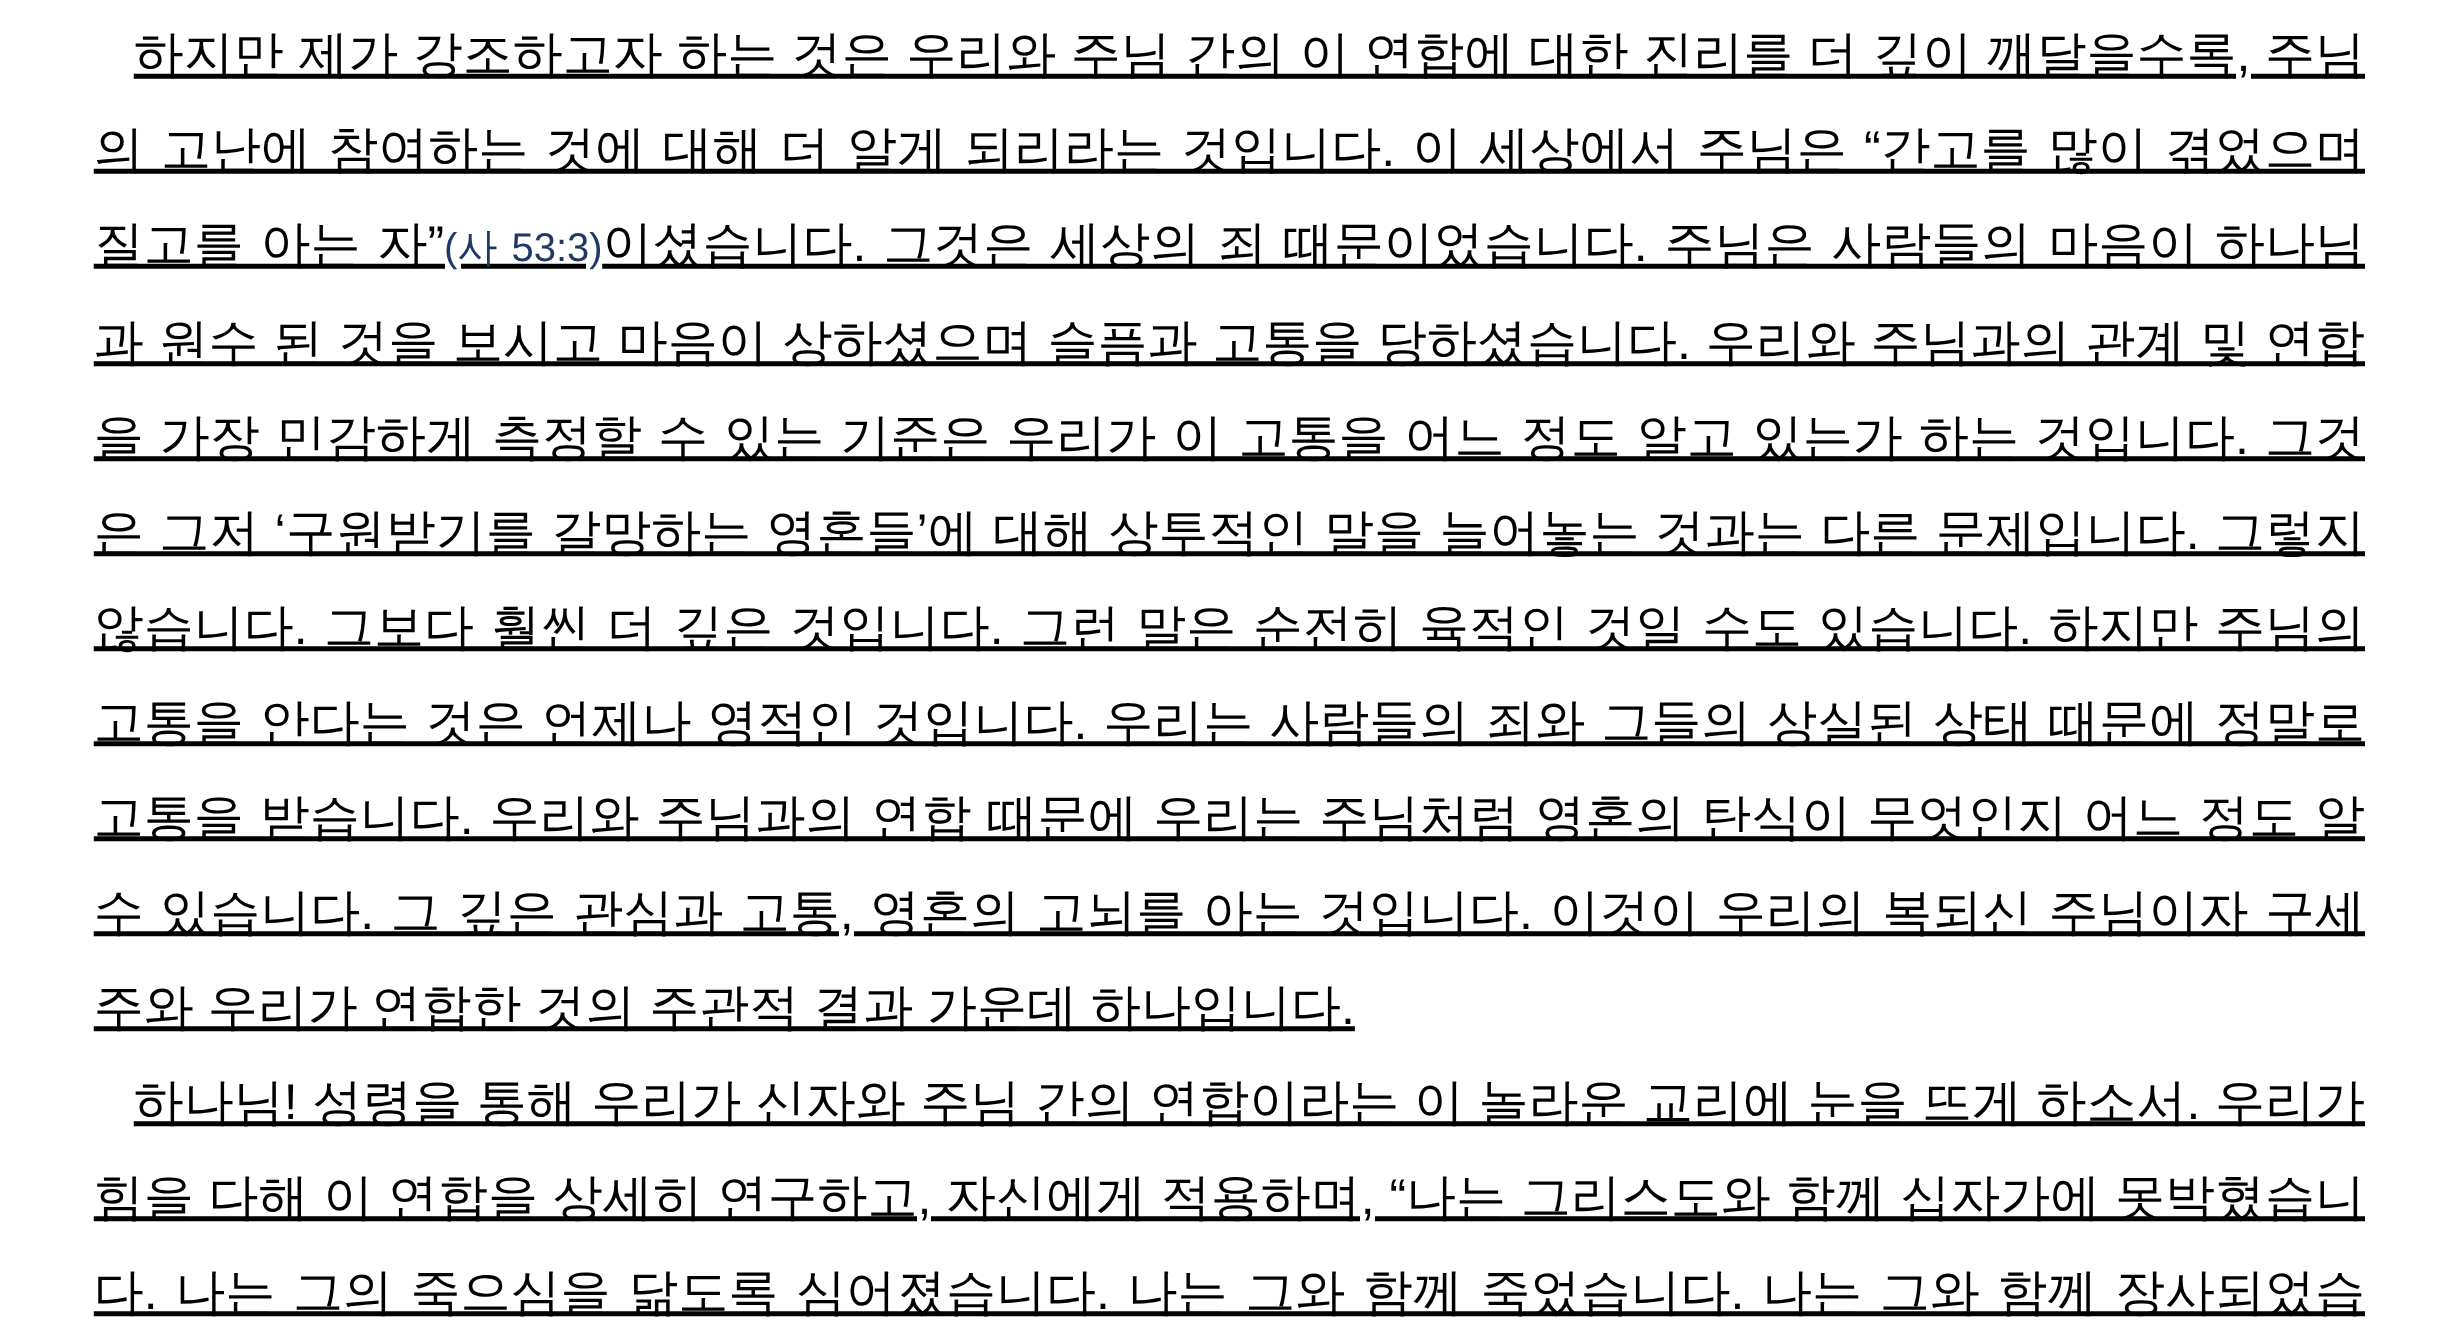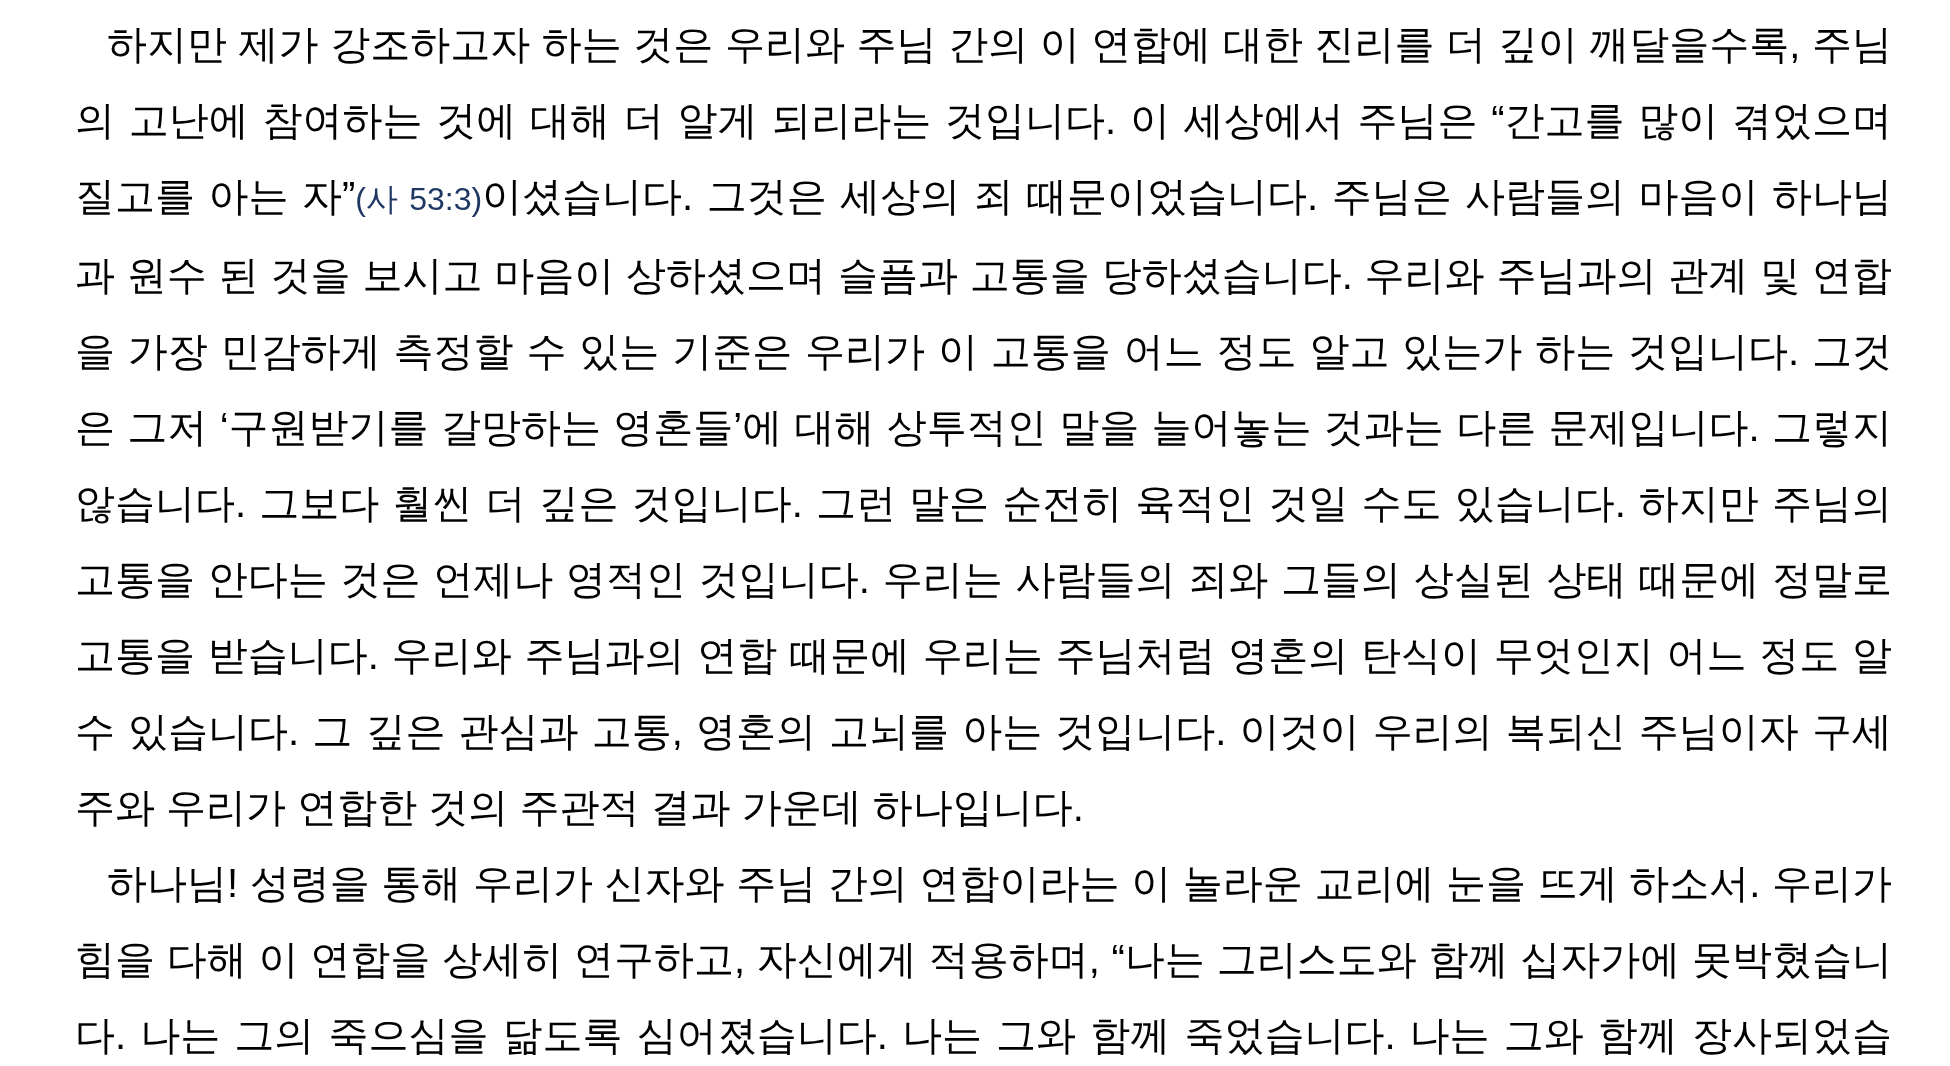--- a/index.html
+++ b/index.html
@@ -22,20 +22,21 @@
   }
   .body-text {
     margin: 0;
     color: #000000;
     font-size: 40px;
     line-height: 76px;
     text-align: justify;
     text-indent: 32px;
     word-break: normal;
     overflow-wrap: break-word;
+    text-decoration: underline;
   }
   .scripture-ref {
     color: #1f3864;
     font-size: 32px;
     text-decoration: none;
     cursor: pointer;
     white-space: nowrap;
   }
 </style>
 </head>

